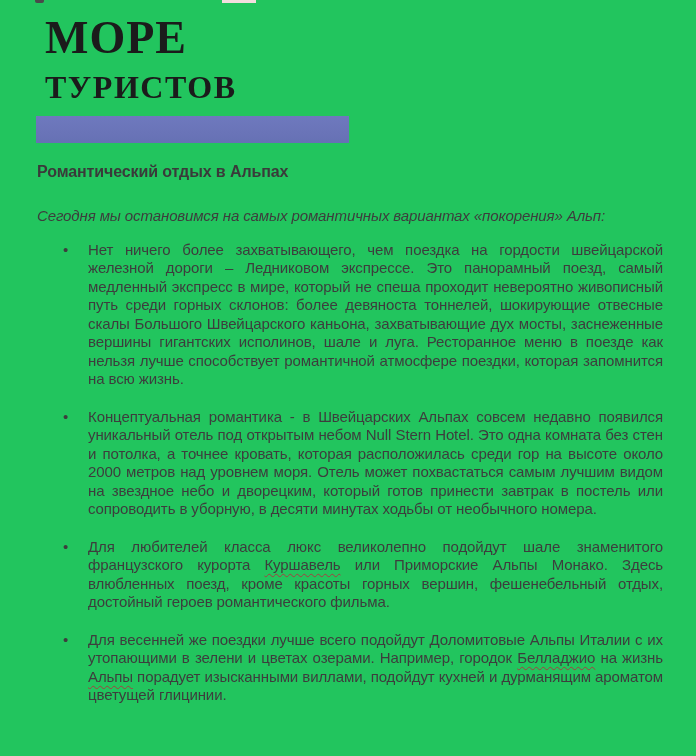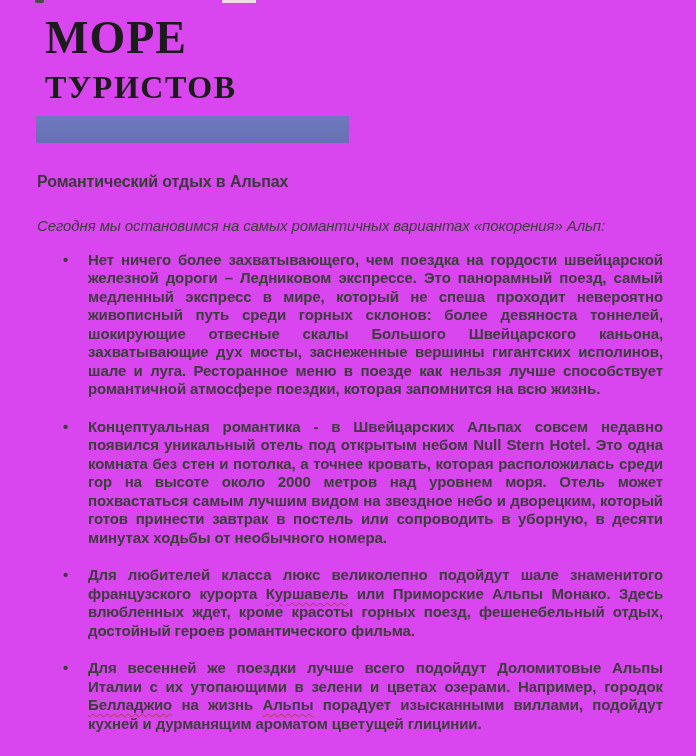--- a/index.html
+++ b/index.html
@@ -1,20 +1,20 @@
 <!DOCTYPE html>
 <html><head>
 <meta charset="utf-8">
 <style>
   html, body { margin: 0; padding: 0; background: #ffffff; }
   .page {
     position: relative;
     width: 696px;
     height: 756px;
-    background: #d946ef;
+    background: #22c55e;
     overflow: hidden;
     font-family: "Liberation Sans", sans-serif;
   }
   
   .artifact-a {
     position: absolute; left: 35px; top: 0; width: 9px; height: 3px;
     background: #4a4a4a; border-radius: 0 0 2px 2px;
   }
   .artifact-b {
     position: absolute; left: 222px; top: 0; width: 34px; height: 3px;
@@ -35,42 +35,41 @@
   }
   
   .banner {
     position: absolute; left: 36px; top: 116px;
     width: 313px; height: 27px;
     background: #6b76bc;
     background: linear-gradient(180deg, #6e79be 0%, #6a74b8 60%, #6671b4 100%);
   }
   
   .content {
-    position: absolute; left: 37px; top: 172px; width: 626px;
+    position: absolute; left: 37px; top: 162px; width: 626px;
     color: #3d3d3d;
     font-size: 15px;
     line-height: 18.5px;
     letter-spacing: -0.1px;
   }
   .heading {
     margin: 0;
     font-size: 16px;
     font-weight: 700;
     color: #3a3a3a;
     line-height: 19px;
   }
   .intro {
     margin: 26px 0 0 0;
     font-style: italic;
   }
   .bullet-list {
     list-style: none;
     margin: 15px 0 0 0;
     padding: 0;
-    font-weight: bold;
   }
   .bullet-list li {
     position: relative;
     padding-left: 51px;
     text-align: justify;
     margin-bottom: 19px;
   }
   .bullet-list li::before {
     content: "\2022";
     position: absolute;
@@ -101,18 +100,18 @@
 
   <div class="banner"></div>
 
   <div class="content">
     <h1 class="heading">Романтический отдых в Альпах</h1>
     <p class="intro">Сегодня мы остановимся на самых романтичных вариантах «покорения» Альп:</p>
 
     <ul class="bullet-list">
       <li><span>Нет ничего более захватывающего, чем поездка на гордости швейцарской железной дороги – Ледниковом экспрессе. Это панорамный поезд, самый медленный экспресс в мире, который не спеша проходит невероятно живописный путь среди горных склонов: более девяноста тоннелей, шокирующие отвесные скалы Большого Швейцарского каньона, захватывающие дух мосты, заснеженные вершины гигантских исполинов, шале и луга. Ресторанное меню в поезде как нельзя лучше способствует романтичной атмосфере поездки, которая запомнится на всю жизнь.</span></li>
       <li><span>Концептуальная романтика - в Швейцарских Альпах совсем недавно появился уникальный отель под открытым небом Null Stern Hotel. Это одна комната без стен и потолка, а точнее кровать, которая расположилась среди гор на высоте около 2000 метров над уровнем моря. Отель может похвастаться самым лучшим видом на звездное небо и дворецким, который готов принести завтрак в постель или сопроводить в уборную, в десяти минутах ходьбы от необычного номера.</span></li>
-      <li><span>Для любителей класса люкс великолепно подойдут шале знаменитого французского курорта </span><span class="misspelled">Куршавель</span><span> или Приморские Альпы Монако. Здесь влюбленных ждет, кроме красоты горных поезд, фешенебельный отдых, достойный героев романтического фильма.</span></li>
+      <li><span>Для любителей класса люкс великолепно подойдут шале знаменитого французского курорта </span><span class="misspelled">Куршавель</span><span> или Приморские Альпы Монако. Здесь влюбленных поезд, кроме красоты горных вершин, фешенебельный отдых, достойный героев романтического фильма.</span></li>
       <li><span>Для весенней же поездки лучше всего подойдут Доломитовые Альпы Италии с их утопающими в зелени и цветах озерами. Например, городок </span><span class="misspelled">Белладжио</span><span> на жизнь </span><span class="misspelled">Альпы</span><span> порадует изысканными виллами, подойдут кухней и дурманящим ароматом цветущей глицинии.</span></li>
     </ul>
   </div>
 
 </div>
 
 </body></html>

